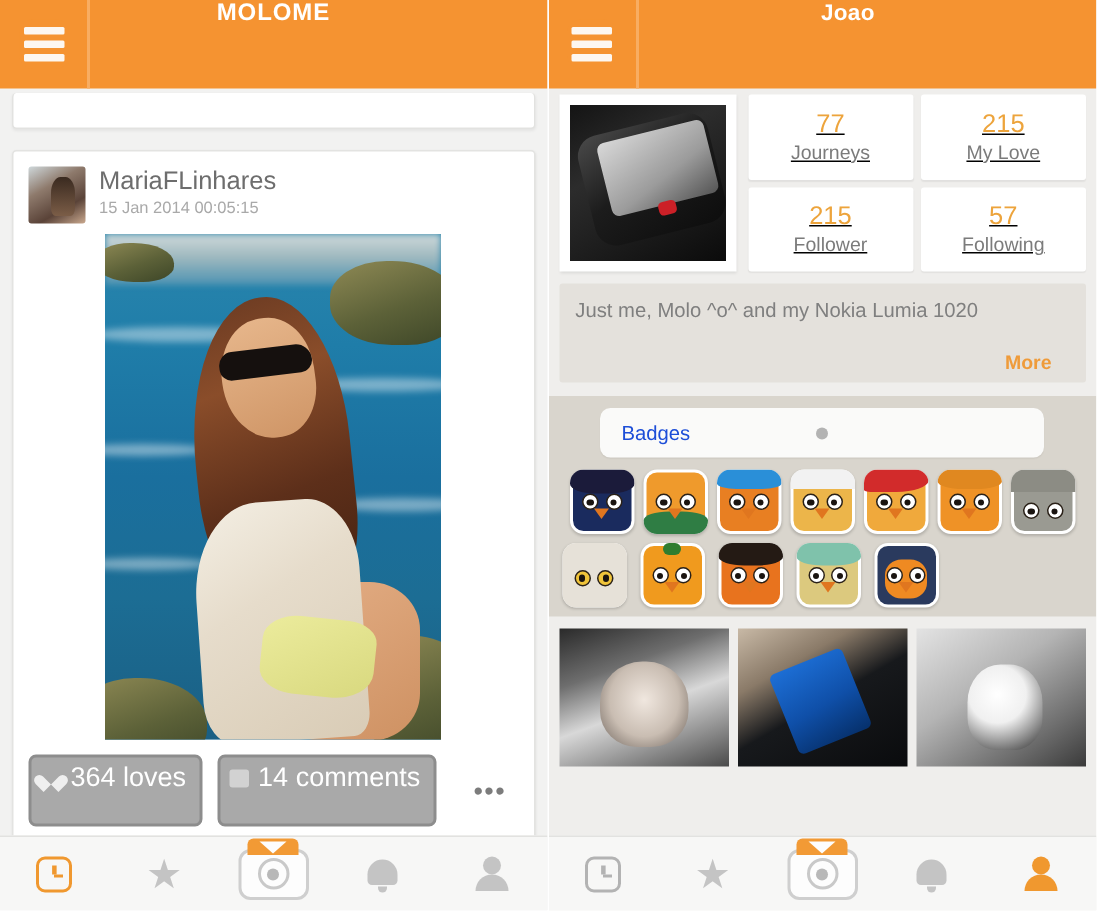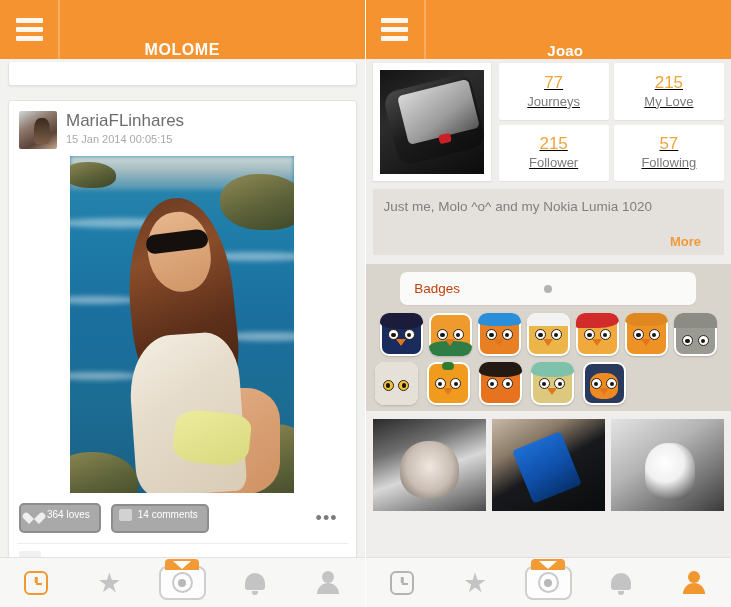--- a/index.html
+++ b/index.html
@@ -9,21 +9,21 @@
     font-family: "Liberation Sans", sans-serif;
     overflow: hidden;
   }
   .screens { display: flex; width: 731px; height: 607px; }
   .screen { width: 365px; height: 607px; position: relative; overflow: hidden; background: #f2f2f1; }
   .screen.right { width: 366px; background: #efeeec; }
   .gutter { width: 1px; height: 607px; background: #ffffff; }
 
   
   .header {
-    height: 59px; background: #f59331; display: flex; align-items: flex-end;
+    height: 59px; background: #f59331; display: flex; align-items: flex-start;
     position: relative; flex-shrink: 0;
   }
   .menu-btn {
     width: 60px; height: 59px; display: flex; align-items: center; justify-content: center;
     border-right: 2px solid #f8ad62; cursor: pointer;
   }
   .burger {
     width: 33px; height: 33px; border-radius: 9px; background: #f59331;
     display: flex; flex-direction: column; justify-content: center; align-items: center; gap: 4px;
     overflow: hidden;
@@ -111,22 +111,22 @@
   .girl-shorts {
     position: absolute; left: 104px; top: 256px; width: 76px; height: 52px;
     background: linear-gradient(150deg,#ecec9d,#d8d87e);
     border-radius: 32% 26% 36% 30%;
     transform: rotate(6deg);
   }
 
   .actions { display: flex; align-items: center; padding: 10px 2px 10px 2px; position: relative; }
   .pill {
     display: inline-flex; align-items: center; gap: 6px;
-    background: #a9a9a9; color: #ffffff; font-size: 10px;
-    border: 2px solid #8d8d8d; border-radius: 5px; padding: 3px 9px 10px 6px;
+    background: #a9a9a9; color: #ffffff; font-size: 18px;
+    border: 2px solid #8d8d8d; border-radius: 5px; padding: 3px 9px 20px 6px;
     margin-right: 10px; cursor: pointer; justify-content: flex-end;
   }
   .heart-ic { width: 14px; height: 13px; position: relative; flex-shrink: 0; }
   .heart-ic::before, .heart-ic::after {
     content:""; position:absolute; top:0; width:7px; height:11px;
     background:#efefef; border-radius:7px 7px 0 0;
   }
   .heart-ic::before { left:7px; transform: rotate(45deg); transform-origin: 0 100%; }
   .heart-ic::after  { left:0;  transform: rotate(-45deg); transform-origin: 100% 100%; }
   .cmt-ic { width: 13px; height: 12px; background: #d2d2d2; border-radius: 2px; flex-shrink: 0; }
@@ -183,21 +183,21 @@
     position: absolute; right: 23px; bottom: 6px; color: #ef9b3a;
     font-size: 13px; font-weight: bold; cursor: pointer;
   }
 
   .badges-wrap { margin-top: 9px; background: #d9d5cd; padding: 8px 0 6px 0; position: relative; }
   .badges-bar {
     margin: 0 auto; width: 296px; height: 33px; background: #fafaf9; border-radius: 7px;
     display: flex; align-items: center; padding: 0 14px; position: relative;
     box-shadow: 0 1px 1px rgba(0,0,0,0.05); cursor: pointer;
   }
-  .badges-lbl { font-size: 13.5px; color: #c2410c; }
+  .badges-lbl { font-size: 13.5px; color: #1d4ed8; }
   .badges-dot {
     position: absolute; left: 50%; transform: translateX(-50%);
     width: 8px; height: 8px; border-radius: 50%; background: #b3b3b3;
   }
   .badge-row { display: flex; align-items: center; justify-content: center; gap: 6px; margin-top: 8px; }
   .badge-row.r2 { justify-content: flex-start; padding-left: 9px; gap: 9px; margin-top: 6px; }
   .badge {
     width: 43px; height: 43px; border-radius: 9px; position: relative; overflow: hidden;
     cursor: pointer; box-shadow: 0 1px 2px rgba(0,0,0,0.18);
     background: #ffffff;

